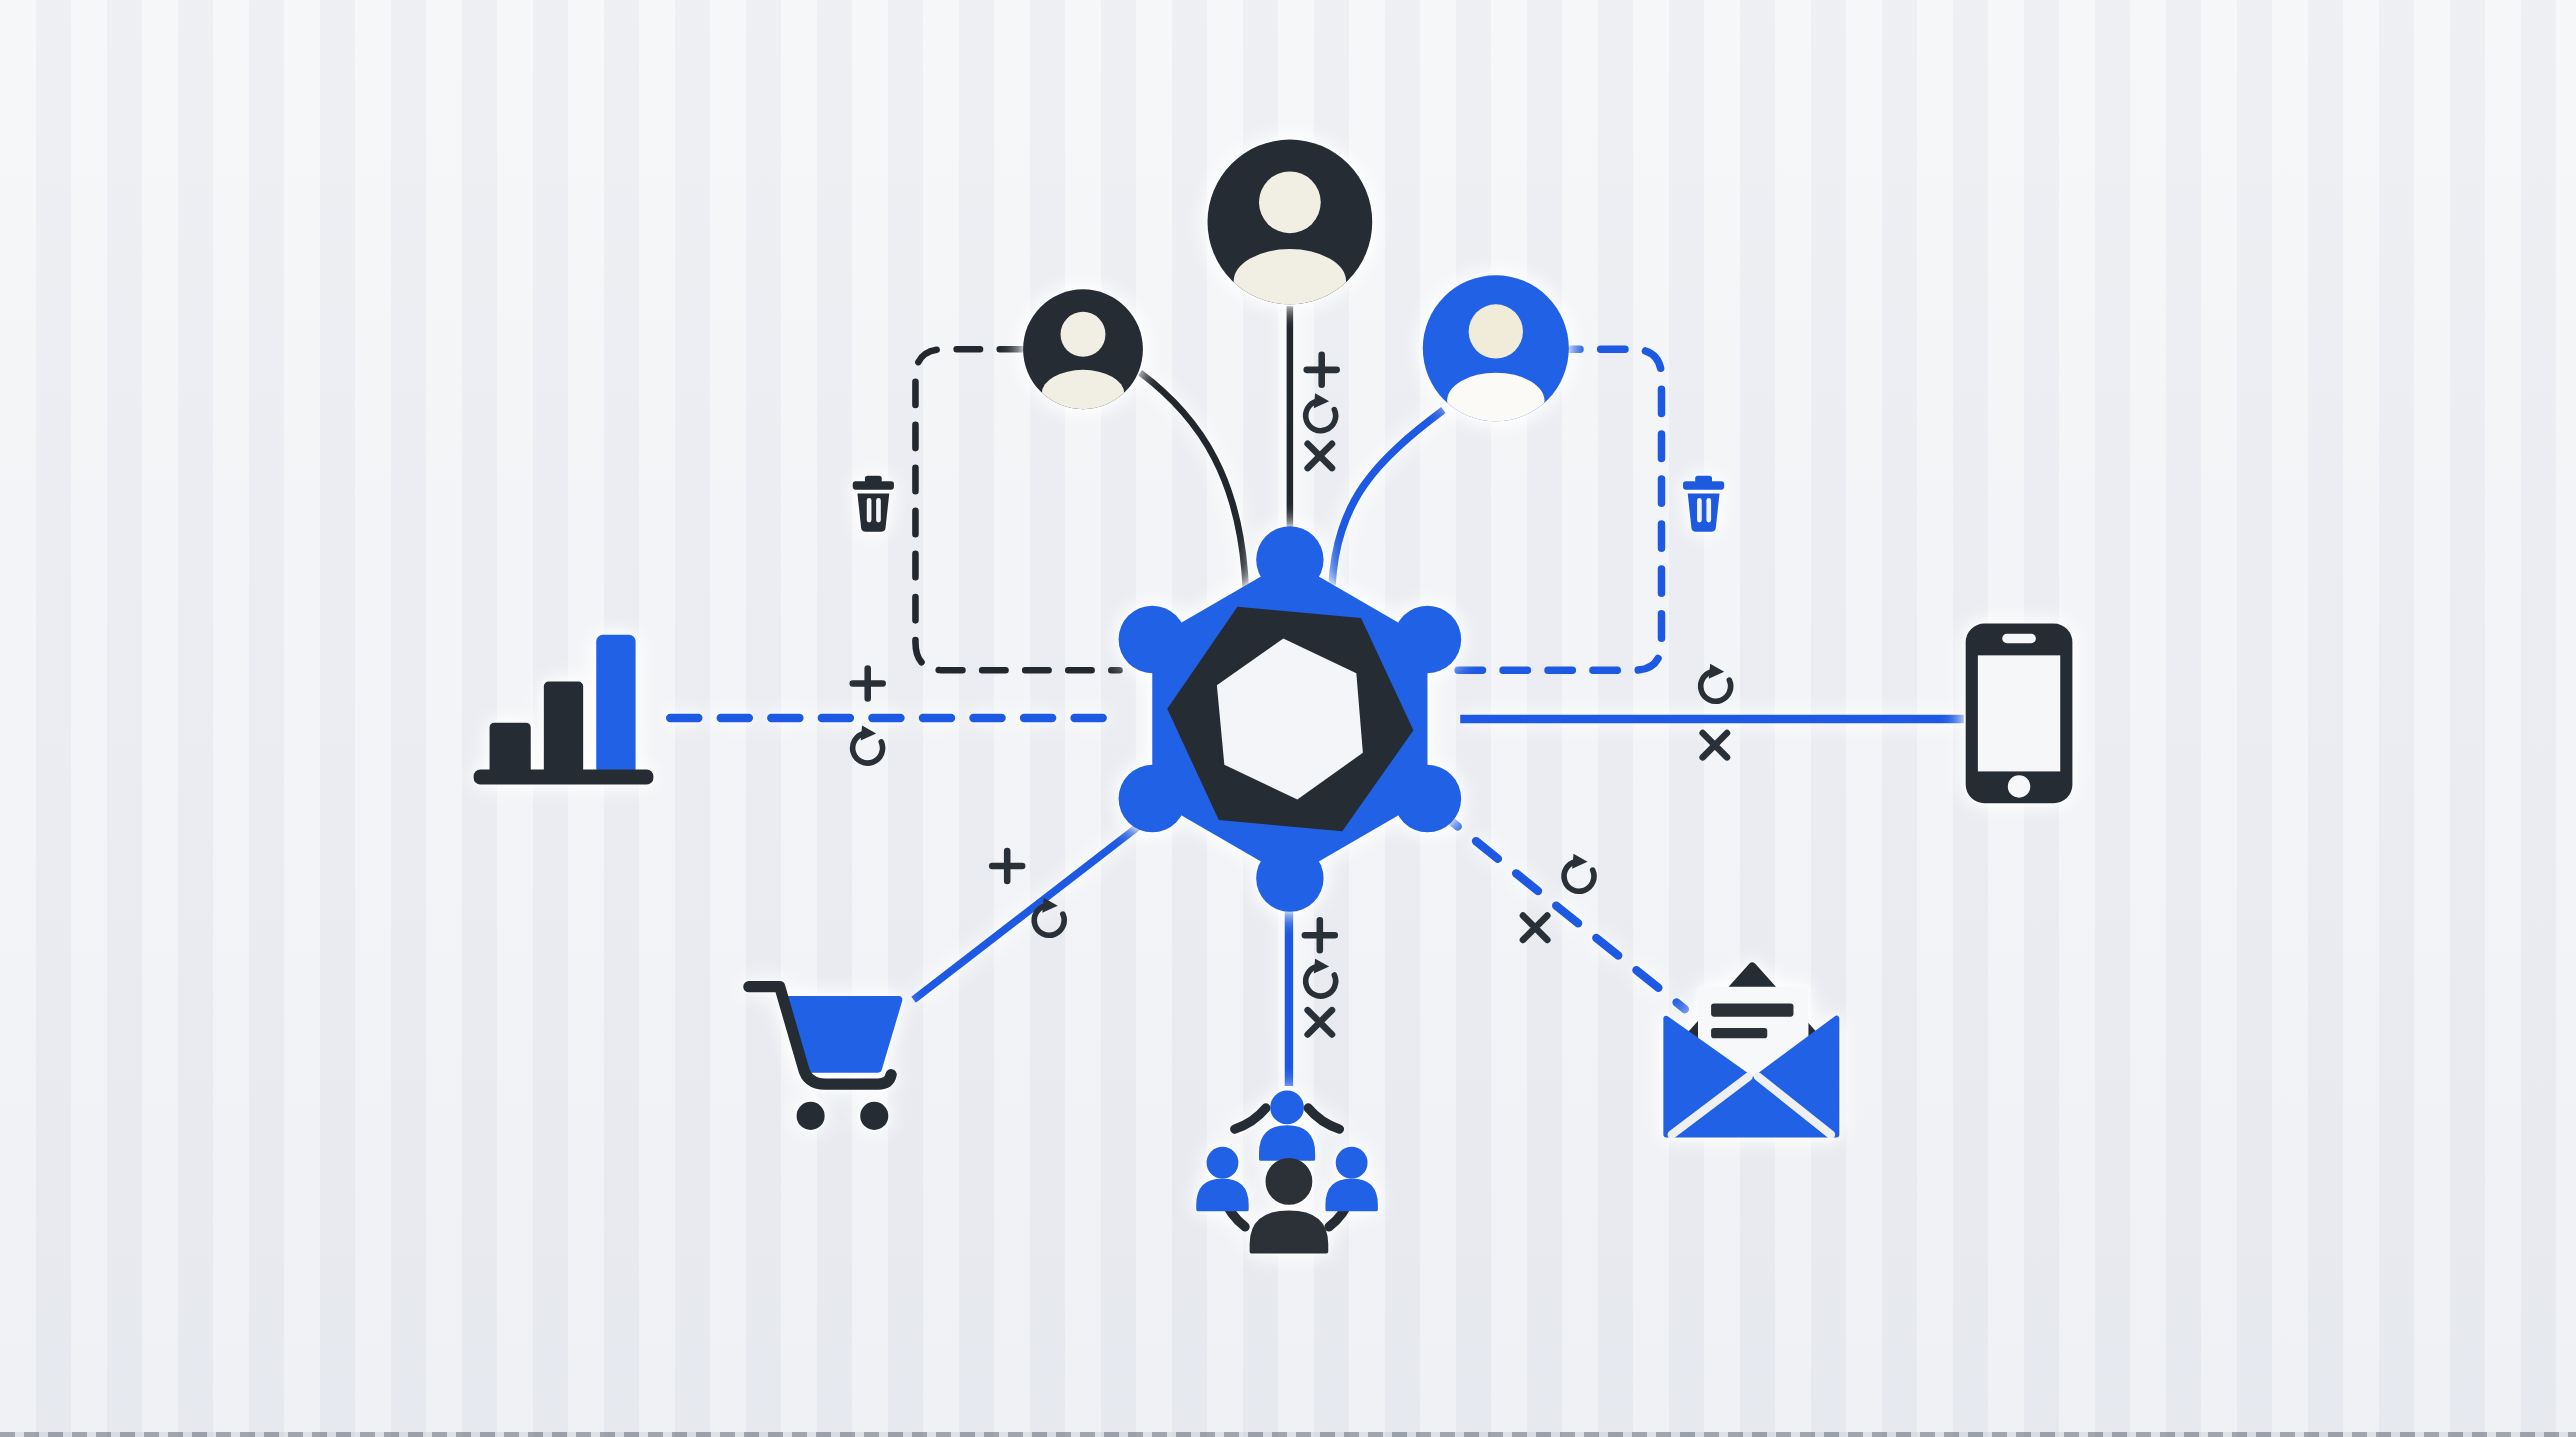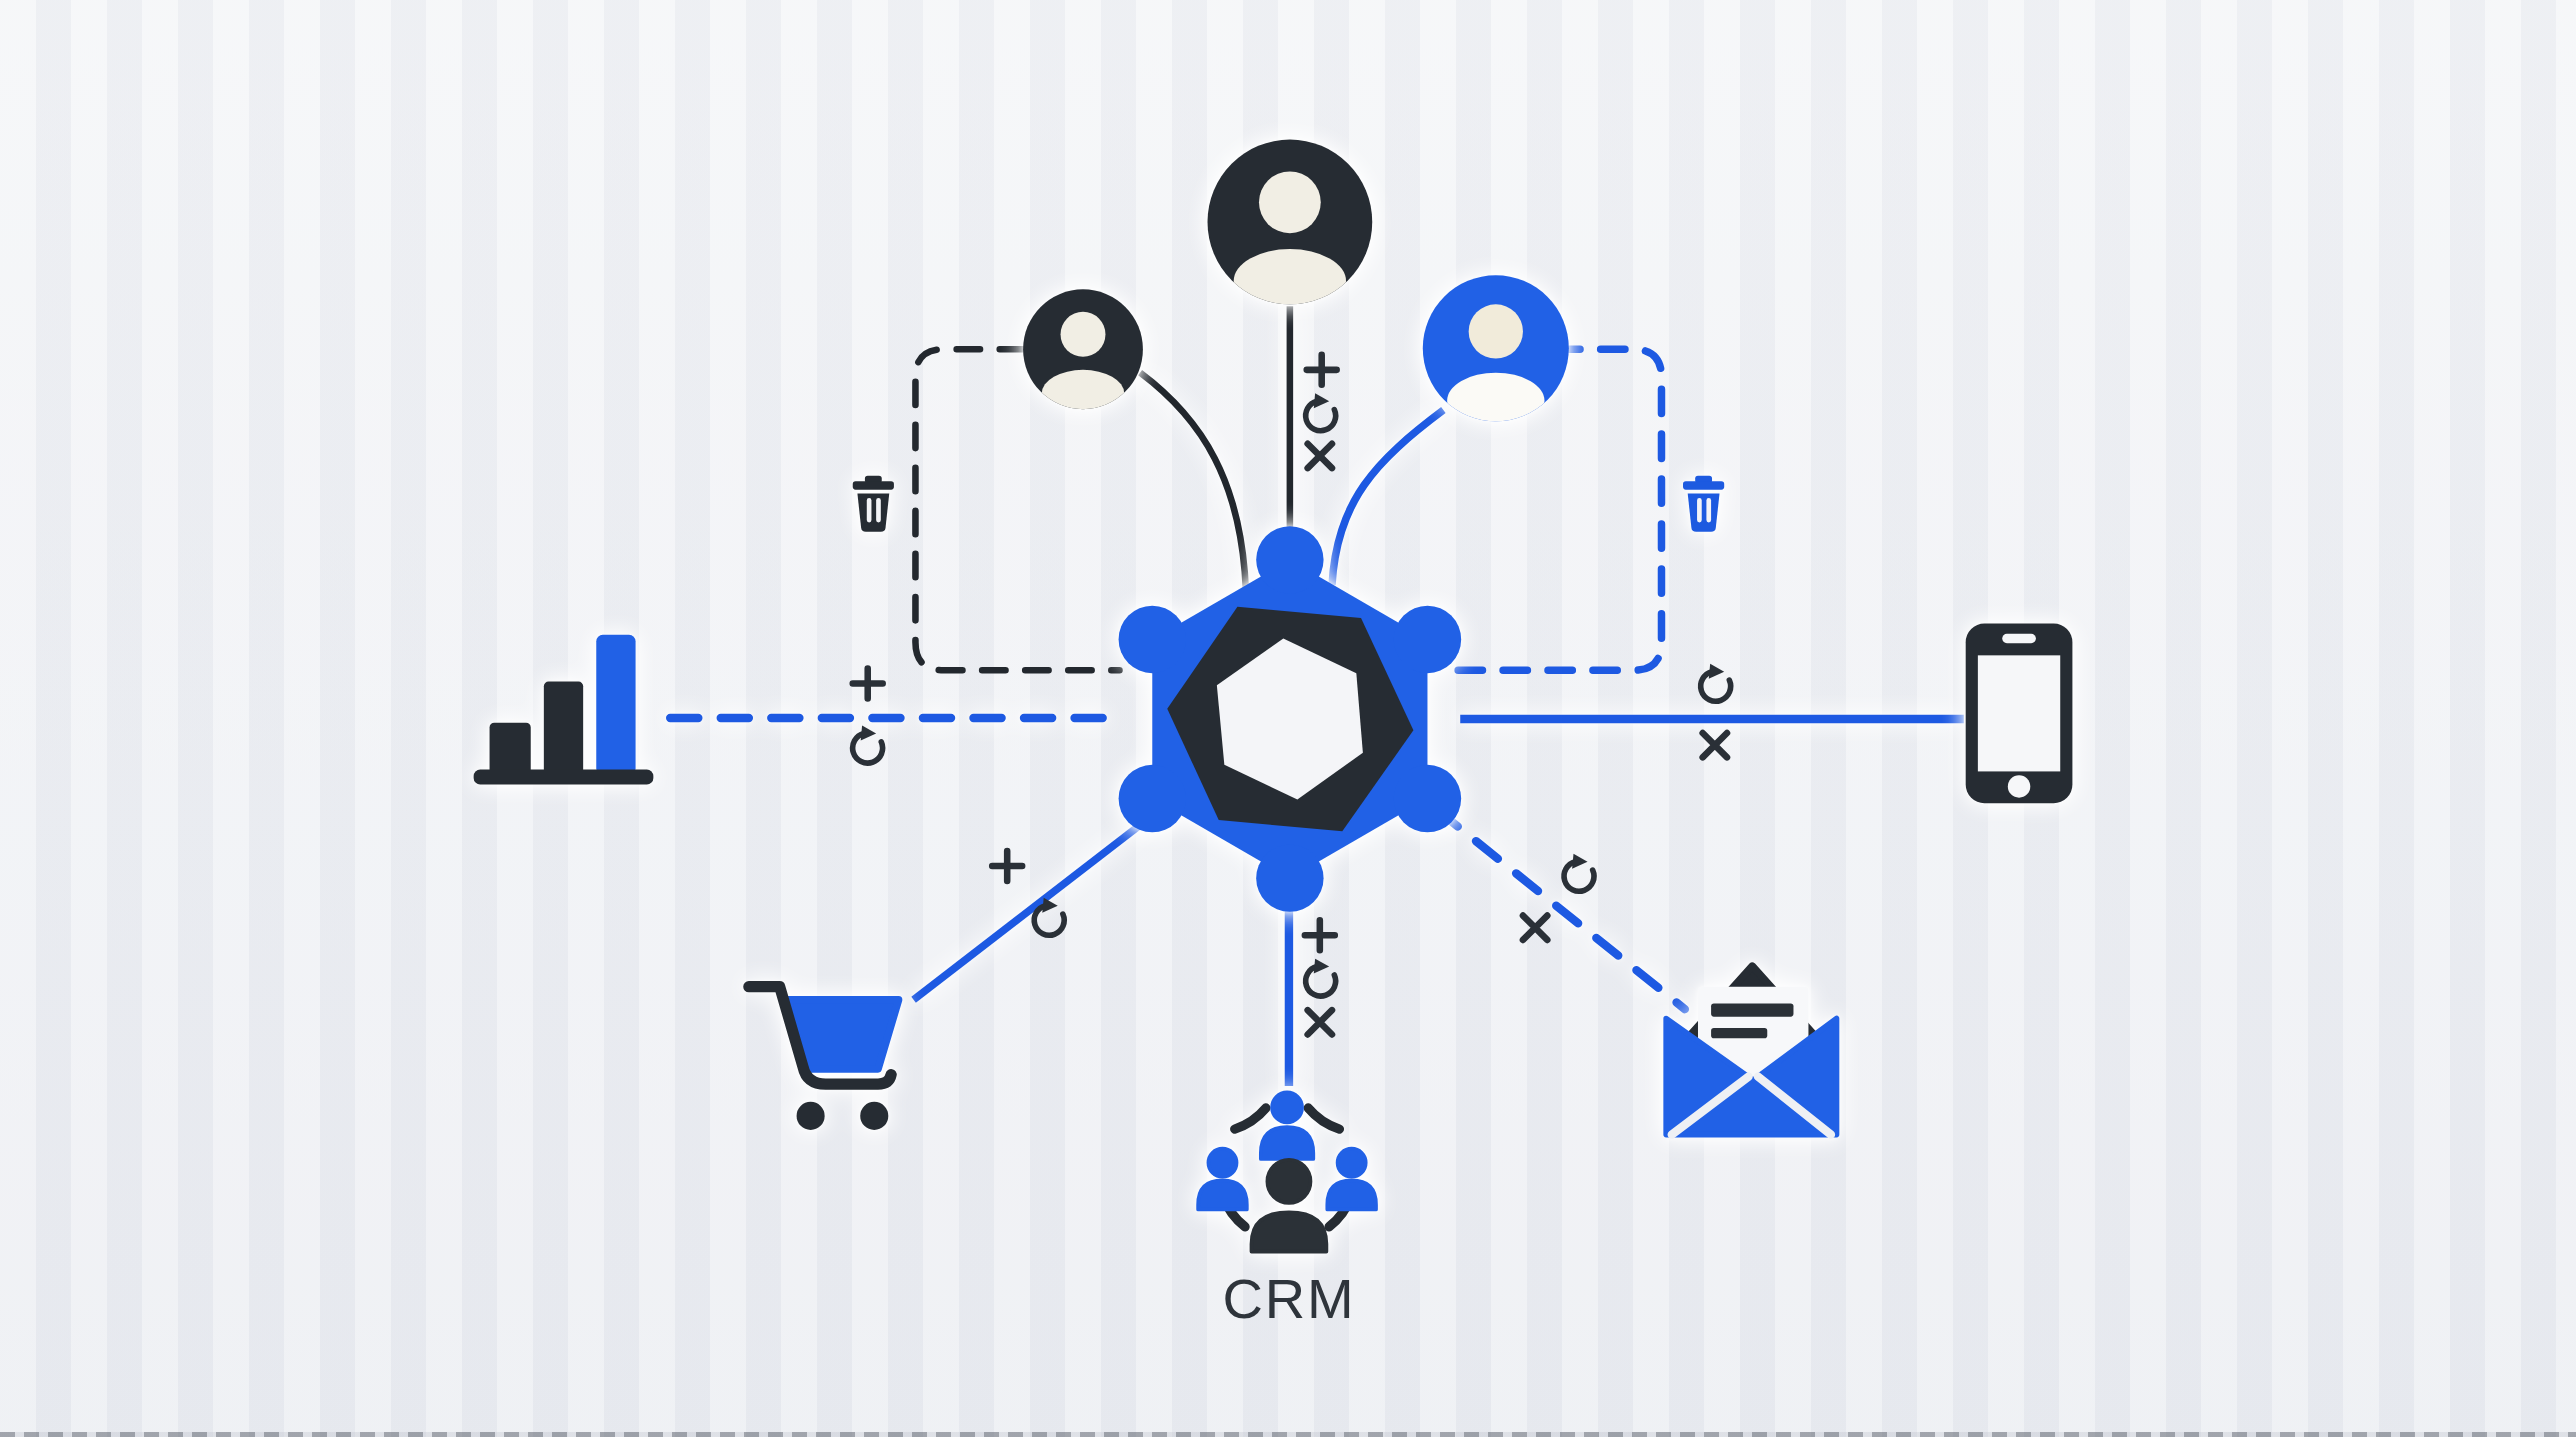--- a/index.html
+++ b/index.html
@@ -201,17 +201,16 @@
 
       <use href="#plus" transform="translate(1410,999)"></use>
       <use href="#sync" transform="translate(1411,1048)"></use>
       <use href="#cross" transform="translate(1410,1092)"></use>
 
       <use href="#sync" transform="translate(1687,936)"></use>
       <use href="#cross" transform="translate(1640,991)"></use>
     </g>
   </svg>
 
-  <div class="crm-label">CRM</div>
 
   <div class="bottom-artifact"></div>
 </div>
 
 
 </body></html>

